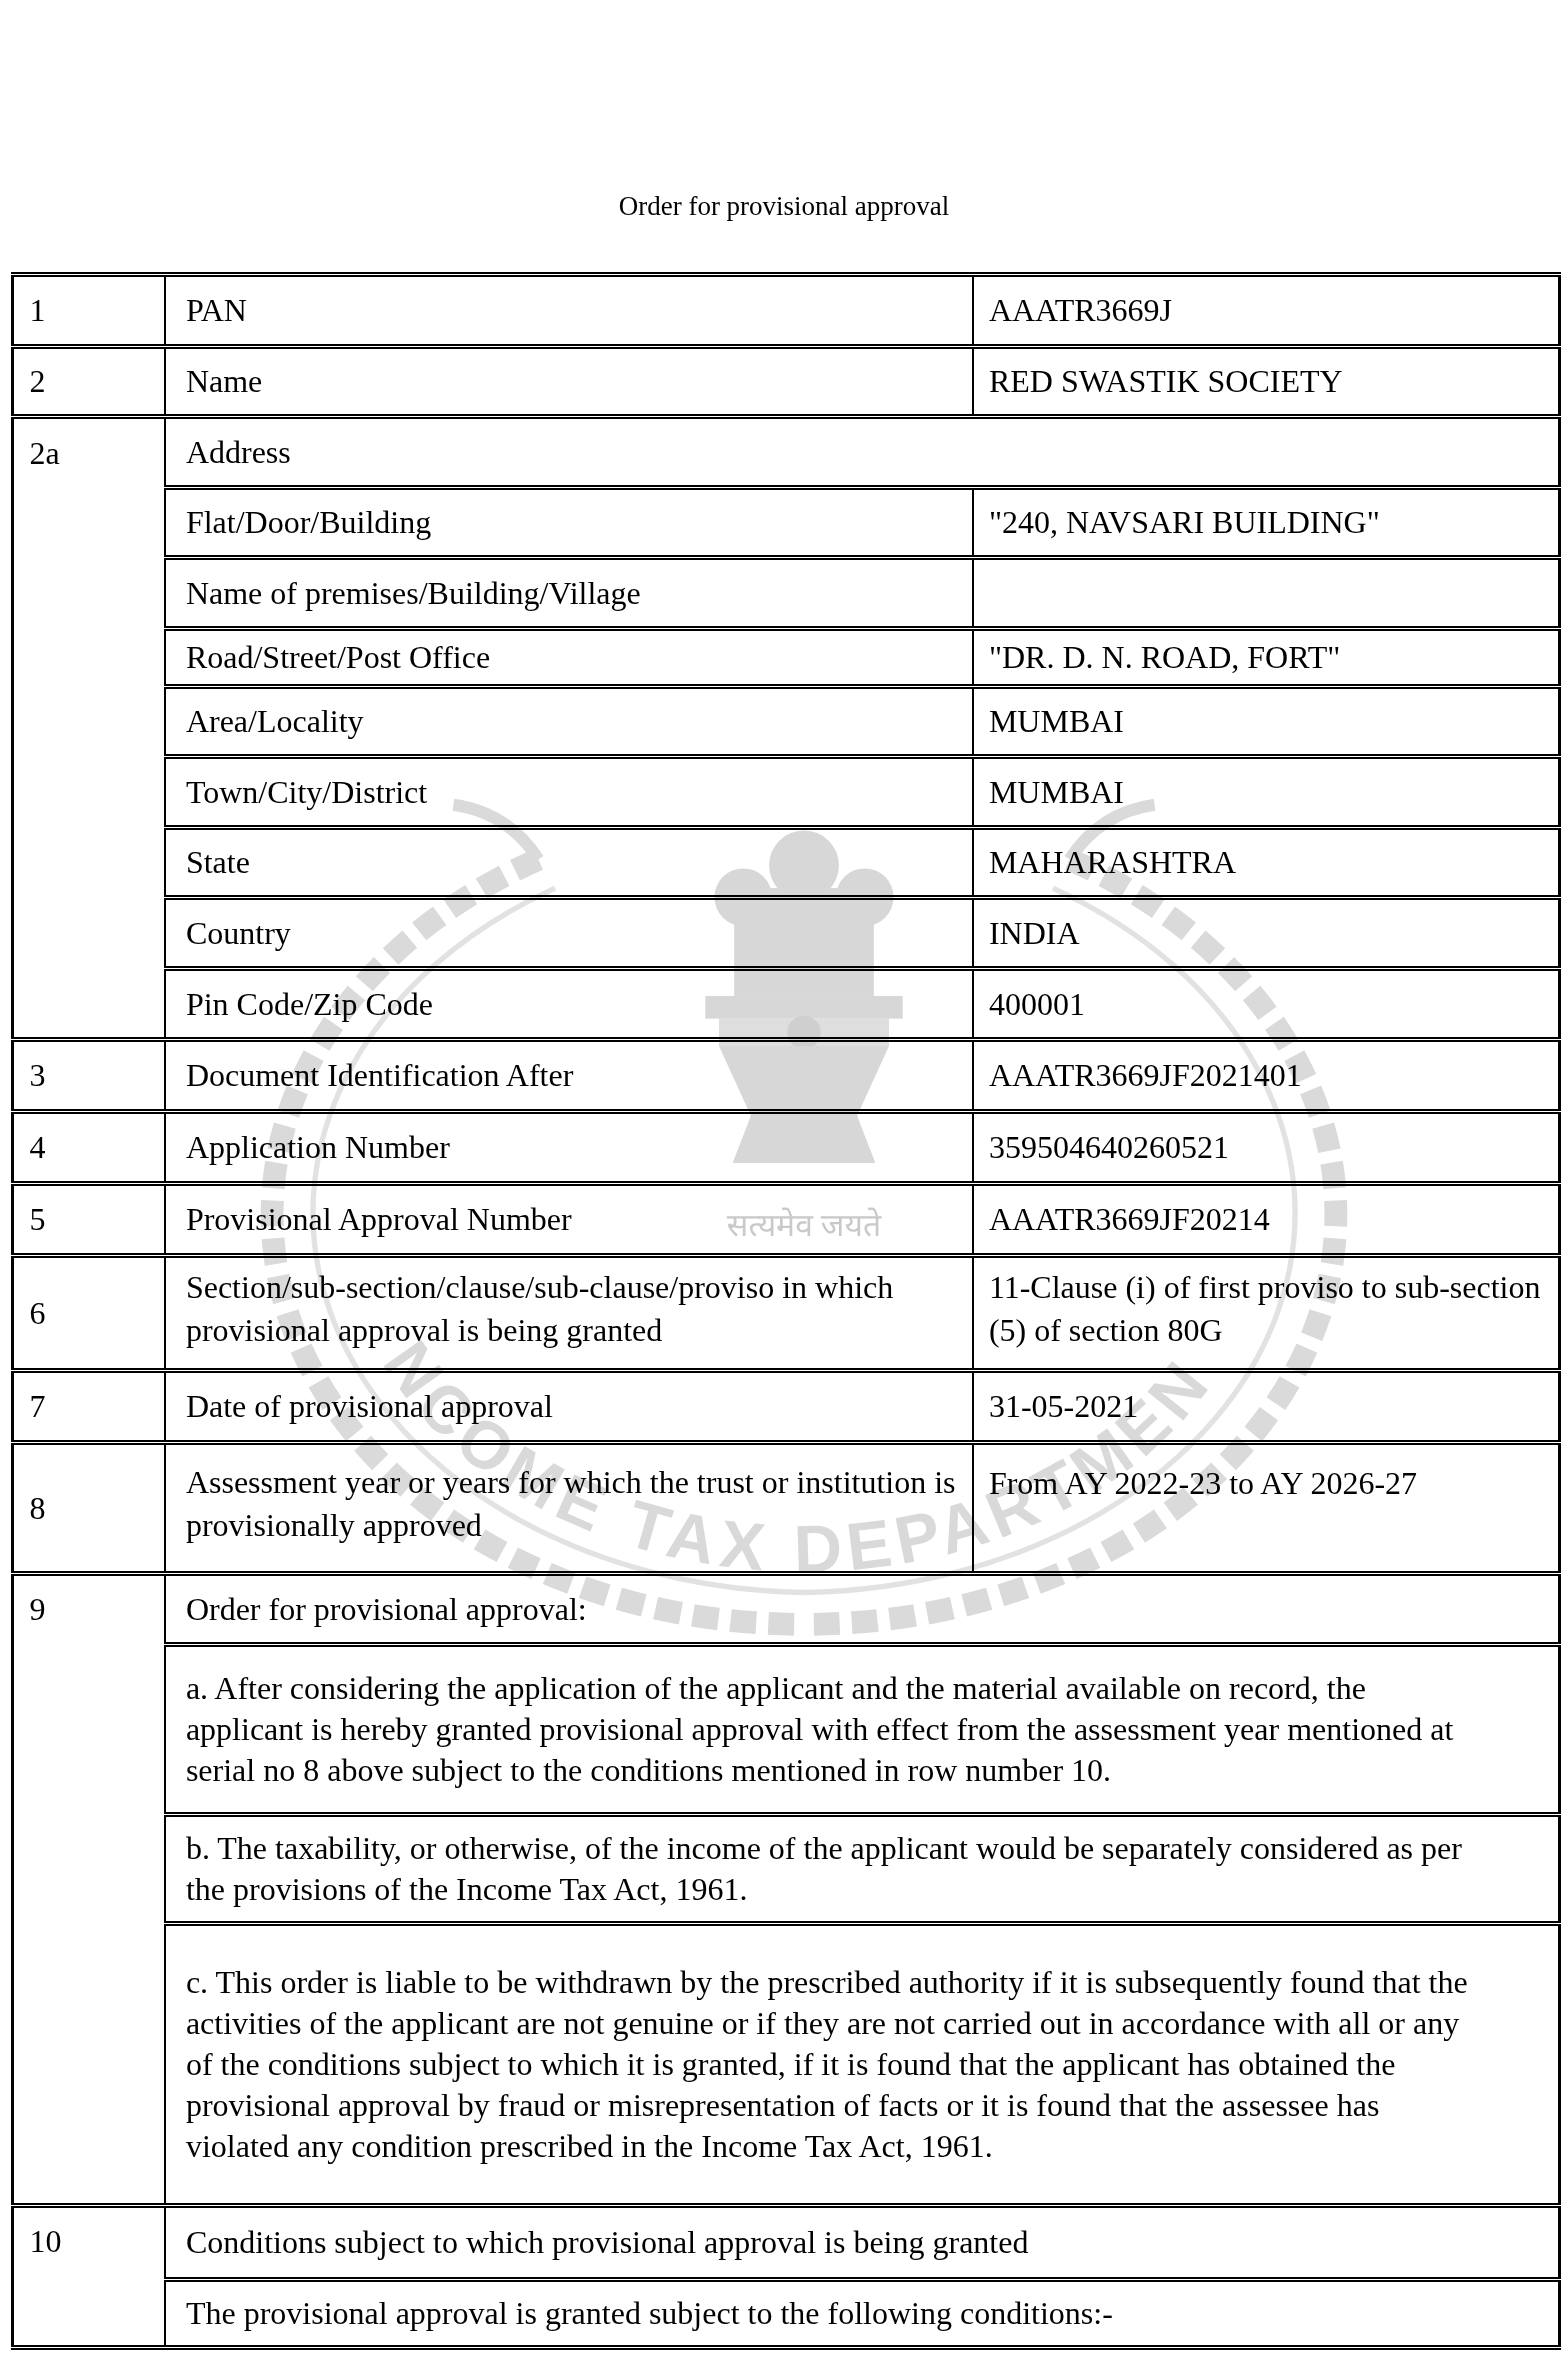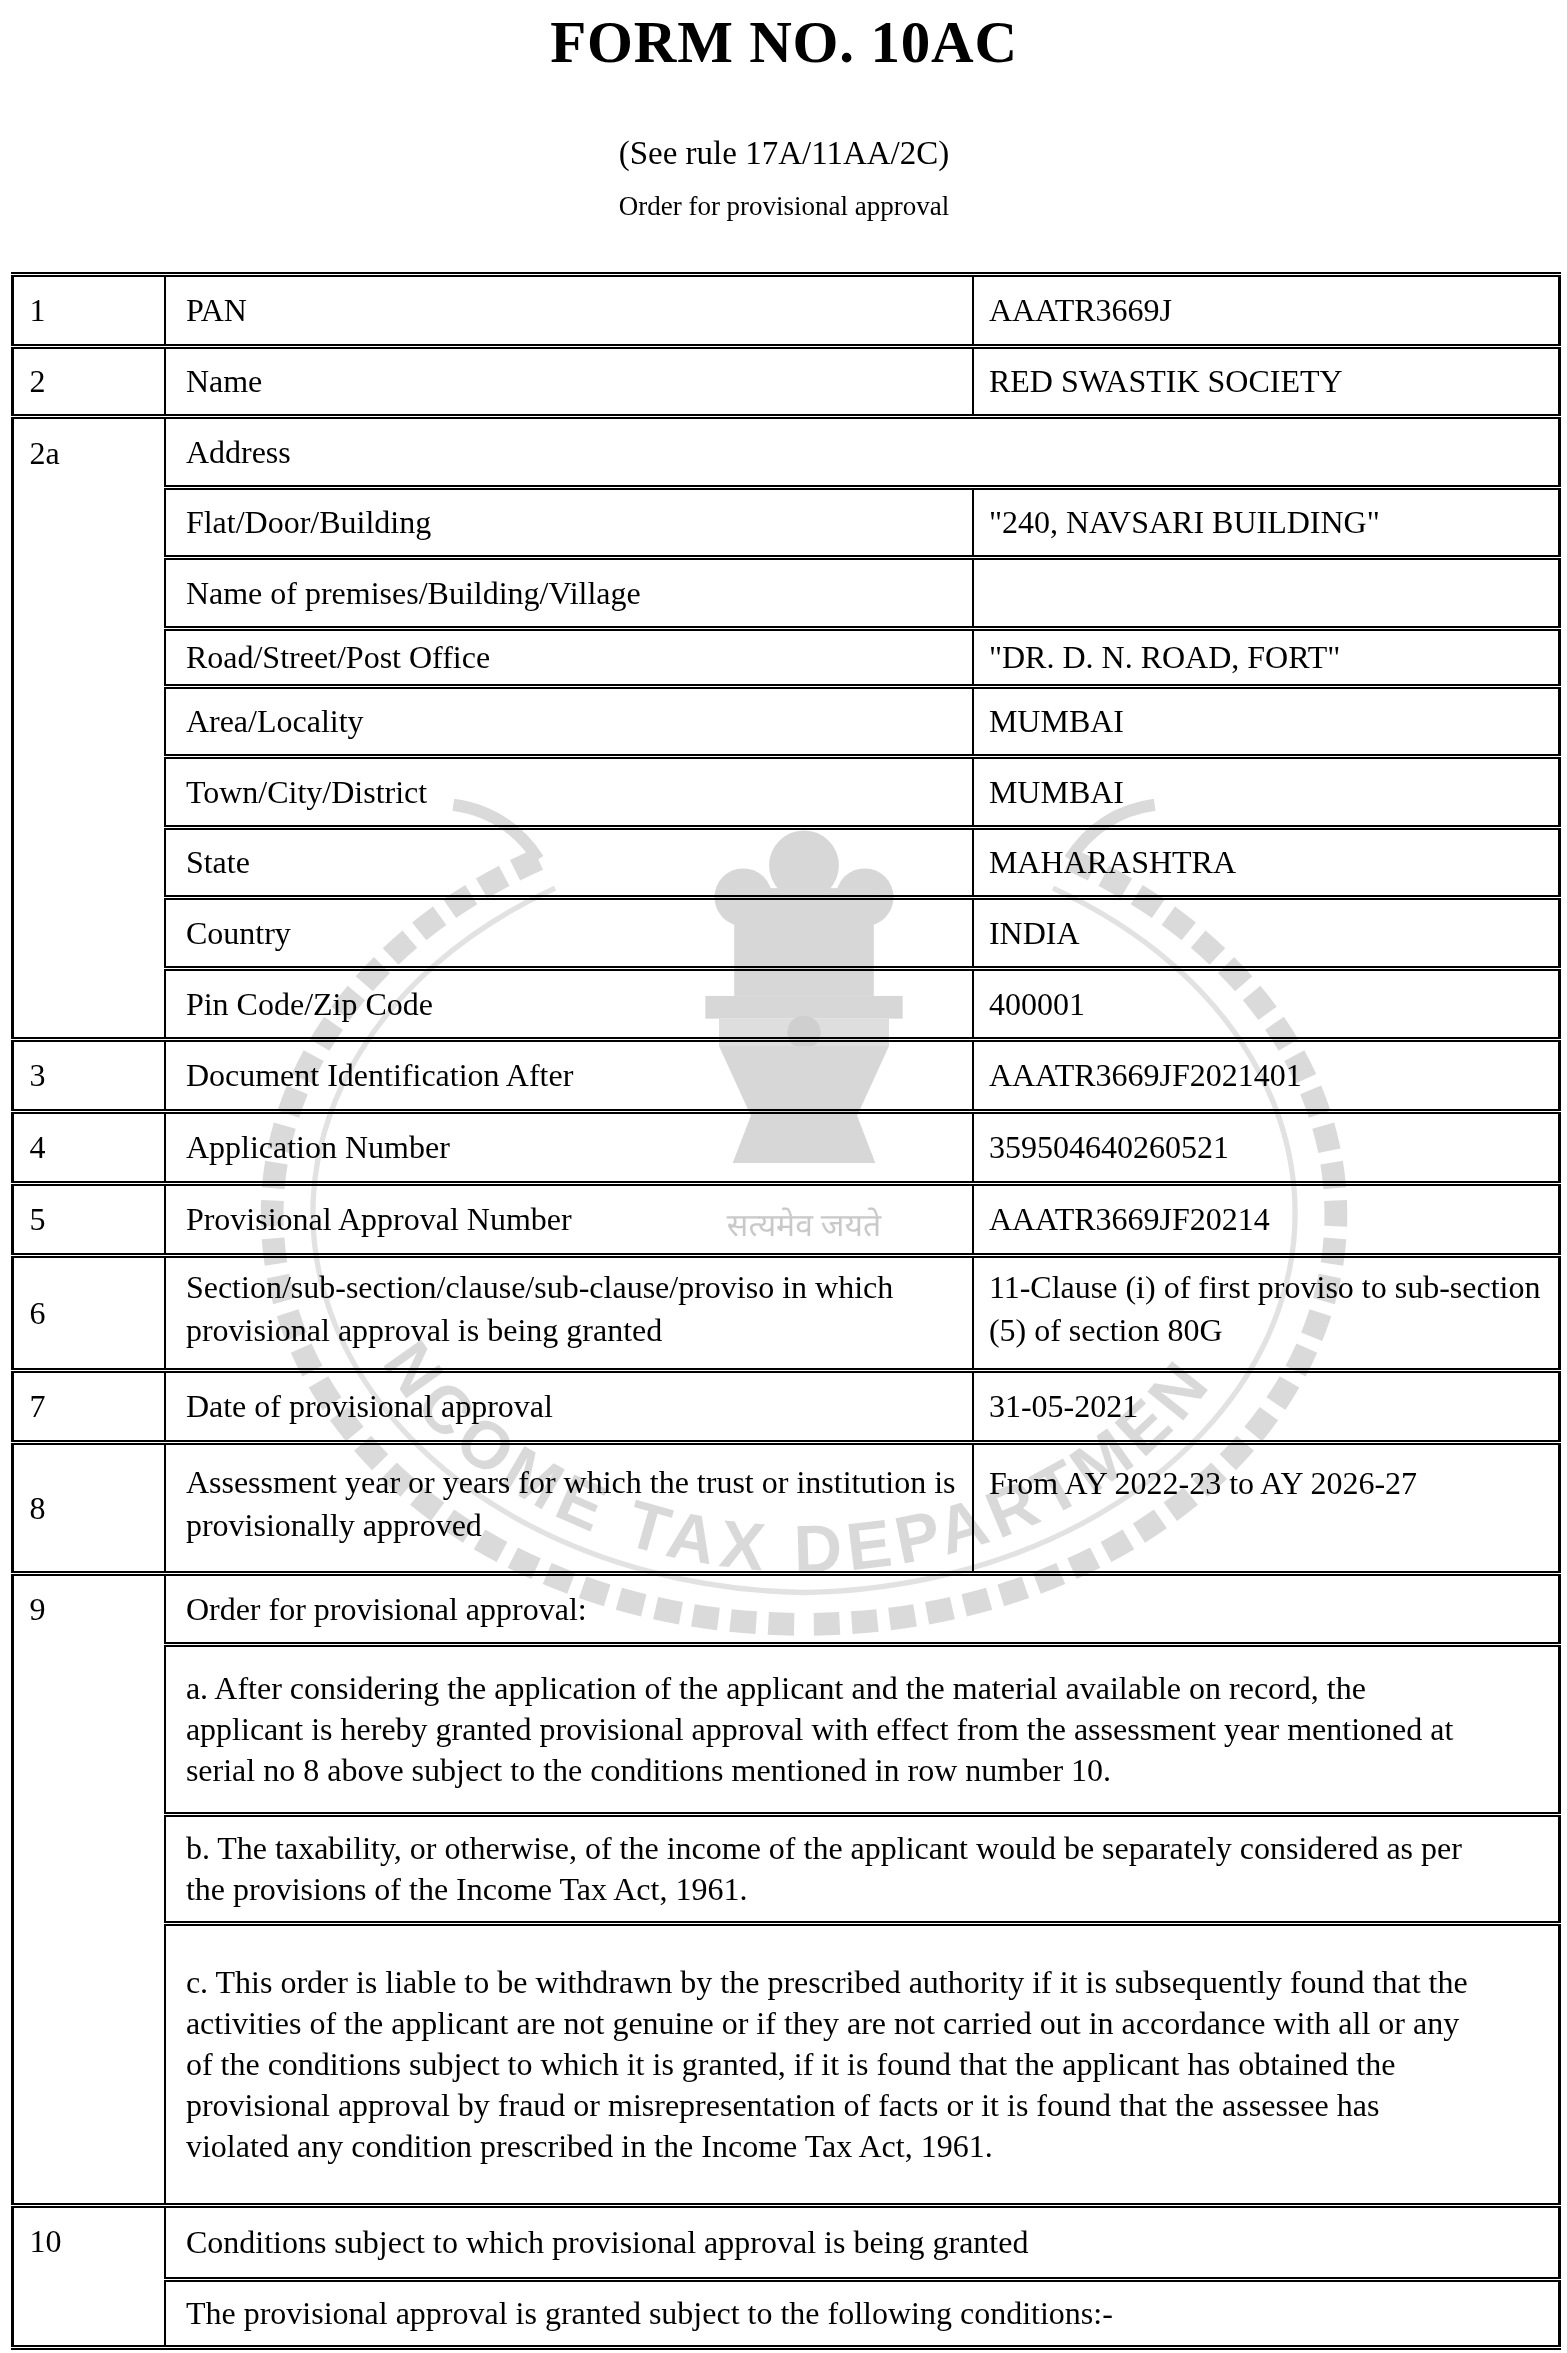--- a/index.html
+++ b/index.html
@@ -73,22 +73,20 @@
       <text x="780" y="628" font-size="42" text-anchor="middle" fill="#c9c9c9" font-family="Liberation Serif, serif">सत्यमेव जयते</text>
       <defs>
         <path id="ringPath" d="M 227 799 A 610 470 0 0 0 1333 799"></path>
       </defs>
       <text font-size="88" font-weight="700" letter-spacing="9" fill="#d9d9d9" font-family="Liberation Sans, sans-serif">
         <textPath href="#ringPath" startOffset="50%" text-anchor="middle">INCOME TAX DEPARTMENT</textPath>
       </text>
     </svg>
   </div>
 
-  <div class="hdr hdr-title">FORM NO. 10AC</div>
-  <div class="hdr hdr-rule">(See rule 17A/11AA/2C)</div>
   <div class="hdr hdr-sub">Order for provisional approval</div>
 
   <table class="main">
     <colgroup>
         <col style="width:152px">
         <col style="width:808px">
         <col style="width:587px">
       </colgroup>
     <tbody>
       <tr style="height:72px">

